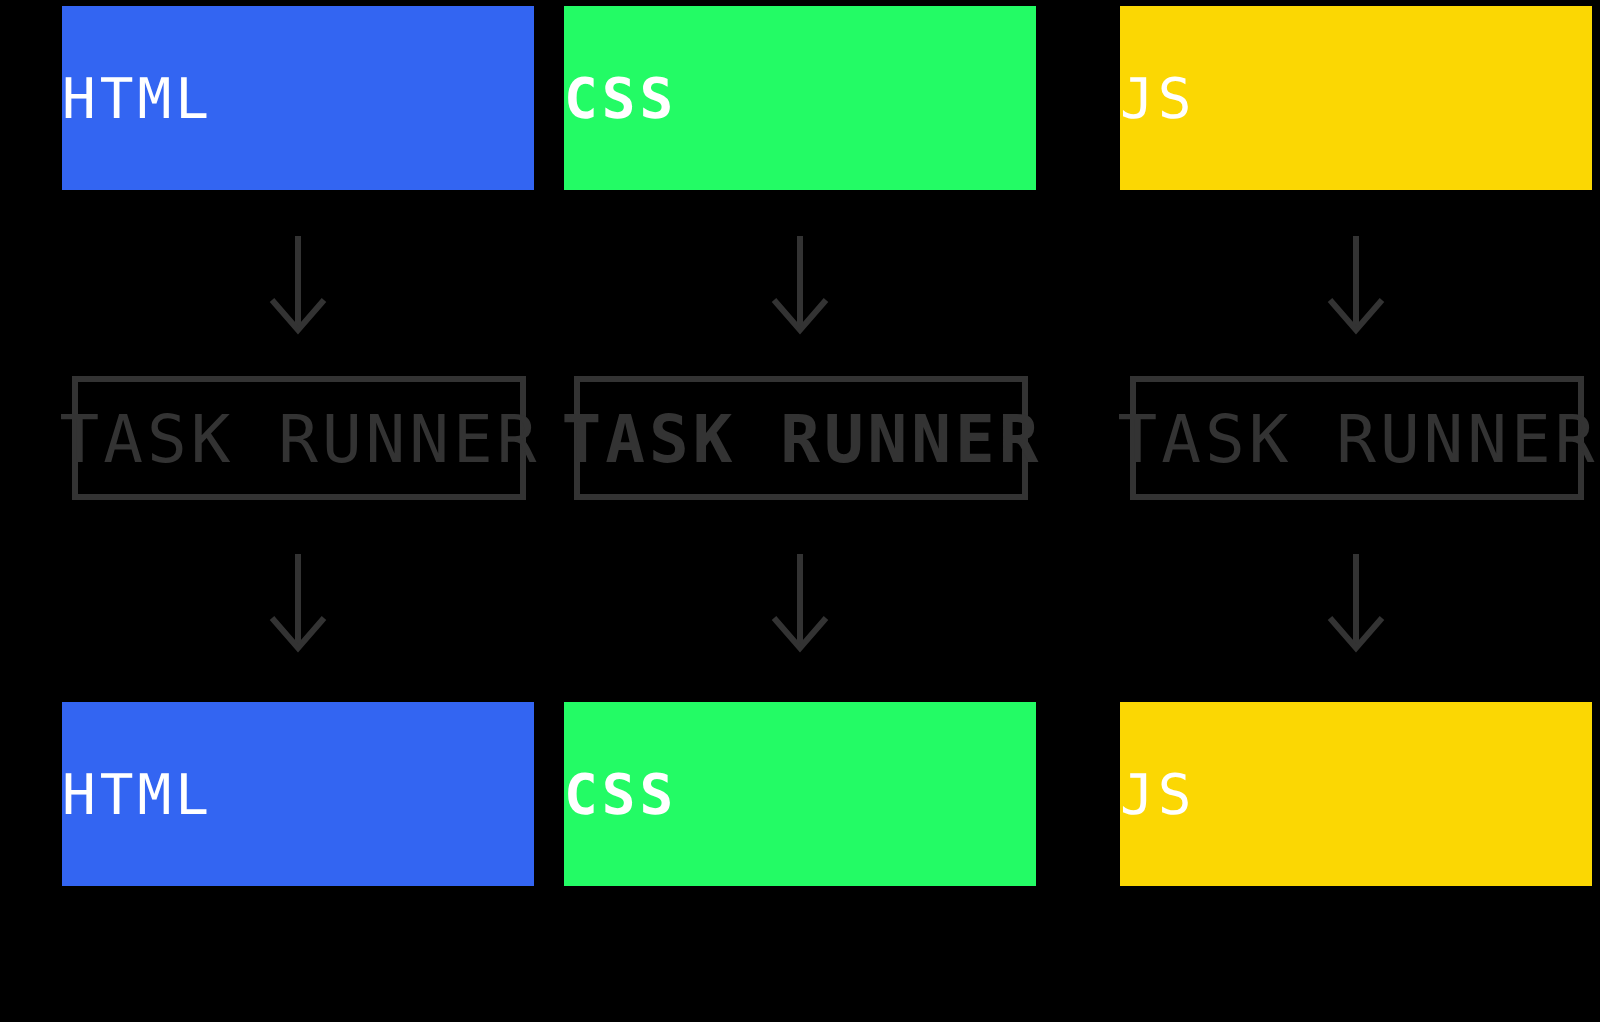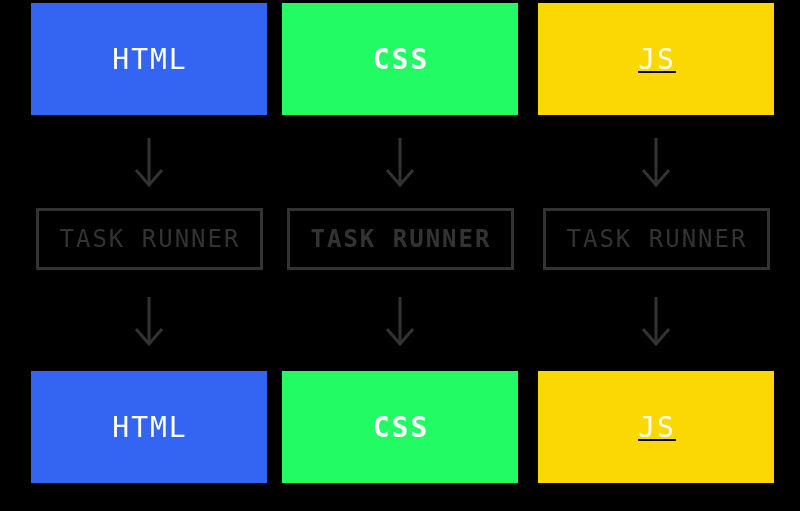--- a/index.html
+++ b/index.html
@@ -22,28 +22,28 @@
     position: absolute;
     top: 0;
     height: 511px;
     width: 236px;
     display: flex;
     flex-direction: column;
     align-items: center;
   }
   .column.c0 { left: 31px; }
   .column.c1 { left: 282px; font-weight: bold; }
-  .column.c2 { left: 538px; text-decoration: underline; }
+  .column.c2 { left: 560px; }
 
   .stage-box {
     width: 236px;
-    height: 112px;
+    height: 92px;
     display: flex;
     align-items: center;
-    justify-content: center;
+    justify-content: flex-start;
   }
   .stage-box.source { margin-top: 3px; }
   .stage-box.output { margin-top: 23px; }
 
   .stage-label {
     color: var(--color-label_text, #fff);
     font-size: 28px;
     letter-spacing: 2px;
     margin-right: -2px;
     white-space: nowrap;
@@ -66,21 +66,21 @@
     width: 227px;
     height: 62px;
     border: 3px solid var(--color-outline, #333);
     display: flex;
     align-items: center;
     justify-content: center;
     background: transparent;
   }
   .task-label {
     color: var(--color-outline, #333);
-    font-size: 24px;
+    font-size: 33px;
     letter-spacing: 2px;
     margin-right: -2px;
     white-space: nowrap;
   }
 </style>
 </head>
 <body>
 
 <div class="diagram">
 

